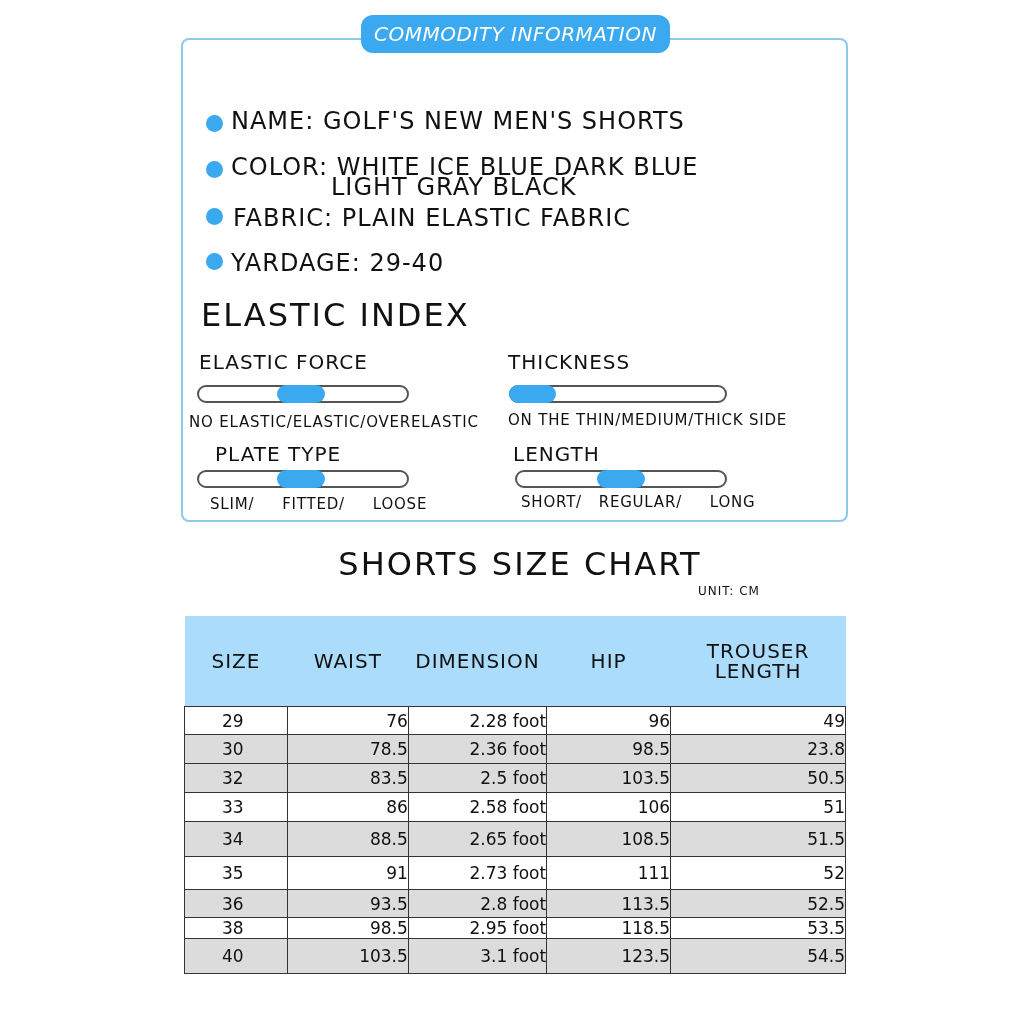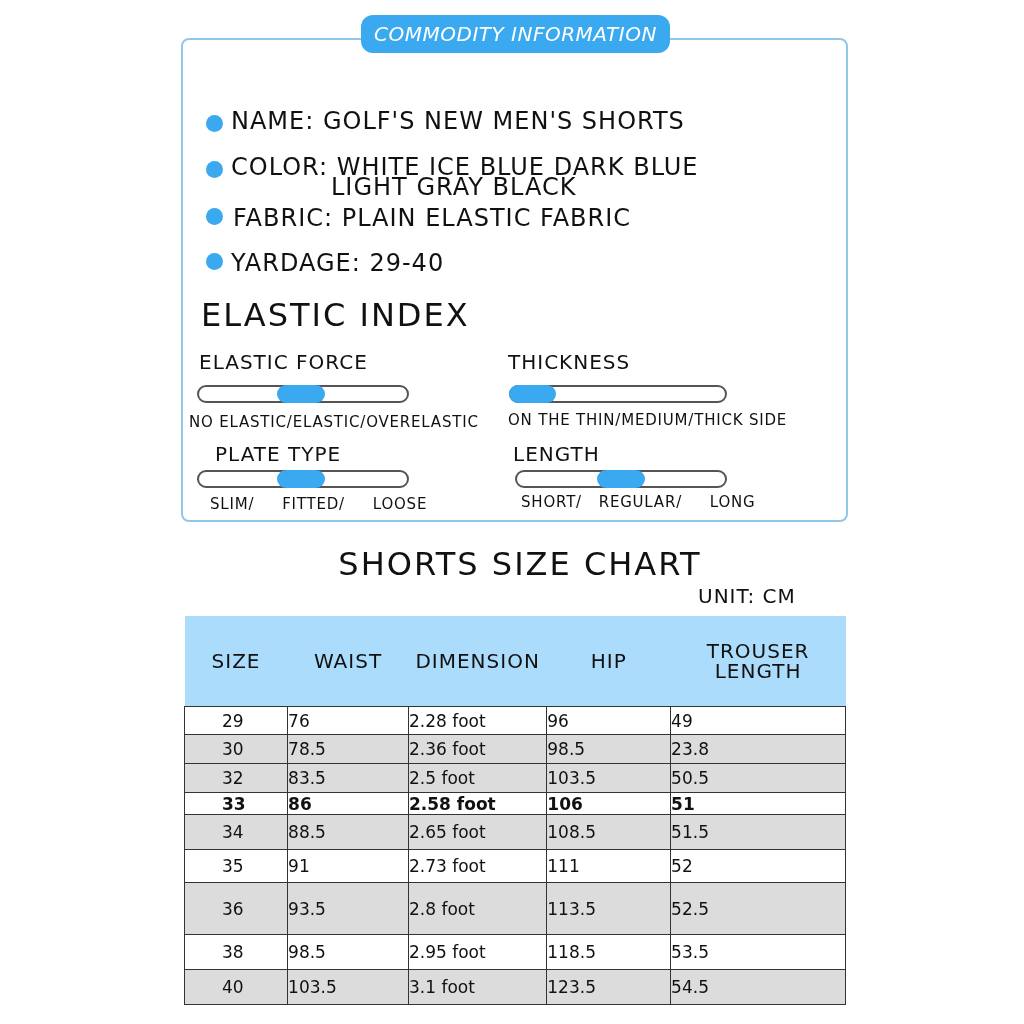--- a/index.html
+++ b/index.html
@@ -26,30 +26,30 @@
     .btext { font-size: 24px; letter-spacing: 1px; line-height: 20px; }
     .btext .l2 { display: block; padding-left: 100px; }
     .elastic-title { position: absolute; left: 201px; top: 296px; font-size: 32px; letter-spacing: 2px; }
     .slabel { position: absolute; font-size: 20px; letter-spacing: 1px; }
     .track {
       position: absolute; height: 14px; border: 2px solid #555; border-radius: 10px; background: #fff; box-sizing: content-box;
     }
     .knob { position: absolute; top: -2px; height: 18px; background: #3aa9f0; border-radius: 9px; }
     .opts { position: absolute; font-size: 15px; letter-spacing: 0.8px; white-space: pre; }
     .chart-title { position: absolute; left: 0; width: 1040px; top: 545px; text-align: center; font-size: 32px; letter-spacing: 2px; }
-    .unit { position: absolute; left: 698px; top: 584px; font-size: 20px; letter-spacing: 1px; }
+    .unit { position: absolute; left: 698px; top: 584px; font-size: 12px; letter-spacing: 1px; }
     table.size {
       position: absolute; left: 184px; top: 616px; width: 662px; border-collapse: collapse;
       font-size: 17px;
     }
     table.size th {
       background: #abdcfb; font-weight: normal; font-size: 20px; letter-spacing: 1px; height: 66px; line-height: 20px;
       padding: 0;
     }
-    table.size td { border: 1px solid #333; text-align: left; padding: 0; }
+    table.size td { border: 1px solid #333; text-align: right; padding: 0; }
     table.size tr.even td { background: #dcdcdc; }
     table.size td:first-child { text-align: left; padding-left: 37px; }
   </style>
 </head>
 <body>
 
 <div class="badge">COMMODITY INFORMATION</div>
 <div class="info-box"></div>
 
 <div class="bullet" style="top:111px;">
@@ -126,49 +126,49 @@
         <td>98.5</td>
         <td>23.8</td>
       </tr>
       <tr class="even" style="height: 29px;">
         <td>32</td>
         <td>83.5</td>
         <td>2.5 foot</td>
         <td>103.5</td>
         <td>50.5</td>
       </tr>
-      <tr style="height: 22px; font-weight: bold;">
+      <tr style="height: 29px;">
         <td>33</td>
         <td>86</td>
         <td>2.58 foot</td>
         <td>106</td>
         <td>51</td>
       </tr>
       <tr class="even" style="height: 35px;">
         <td>34</td>
         <td>88.5</td>
         <td>2.65 foot</td>
         <td>108.5</td>
         <td>51.5</td>
       </tr>
       <tr style="height: 33px;">
         <td>35</td>
         <td>91</td>
         <td>2.73 foot</td>
         <td>111</td>
         <td>52</td>
       </tr>
-      <tr class="even" style="height: 52px;">
+      <tr class="even" style="height: 28px;">
         <td>36</td>
         <td>93.5</td>
         <td>2.8 foot</td>
         <td>113.5</td>
         <td>52.5</td>
       </tr>
-      <tr style="height: 35px; margin-left: 16px;">
+      <tr style="height: 21px; margin-left: 16px;">
         <td>38</td>
         <td>98.5</td>
         <td>2.95 foot</td>
         <td>118.5</td>
         <td>53.5</td>
       </tr>
       <tr class="even" style="height: 35px;">
         <td>40</td>
         <td>103.5</td>
         <td>3.1 foot</td>

